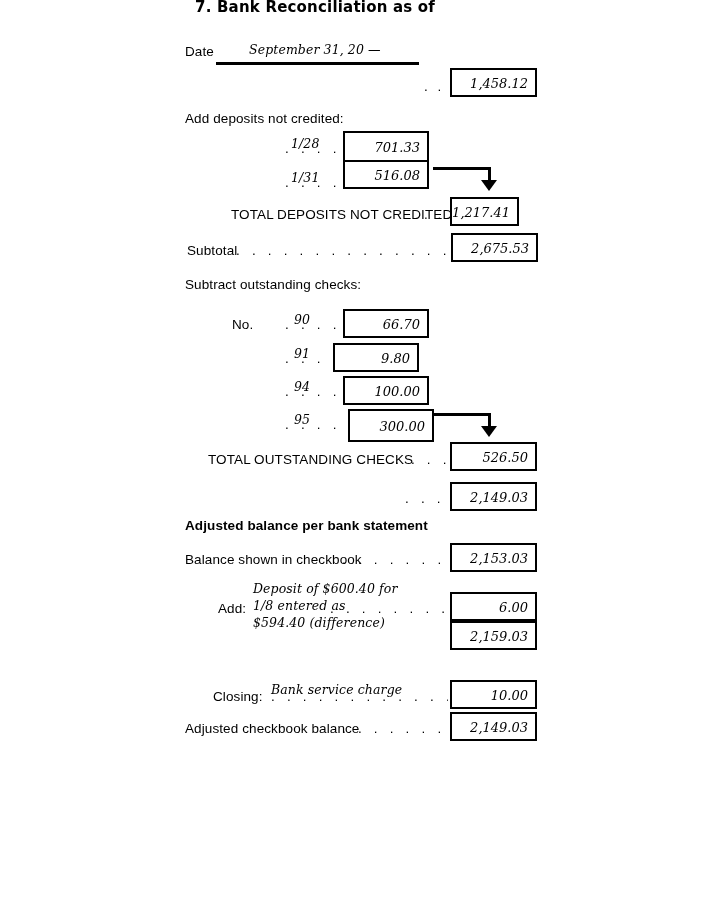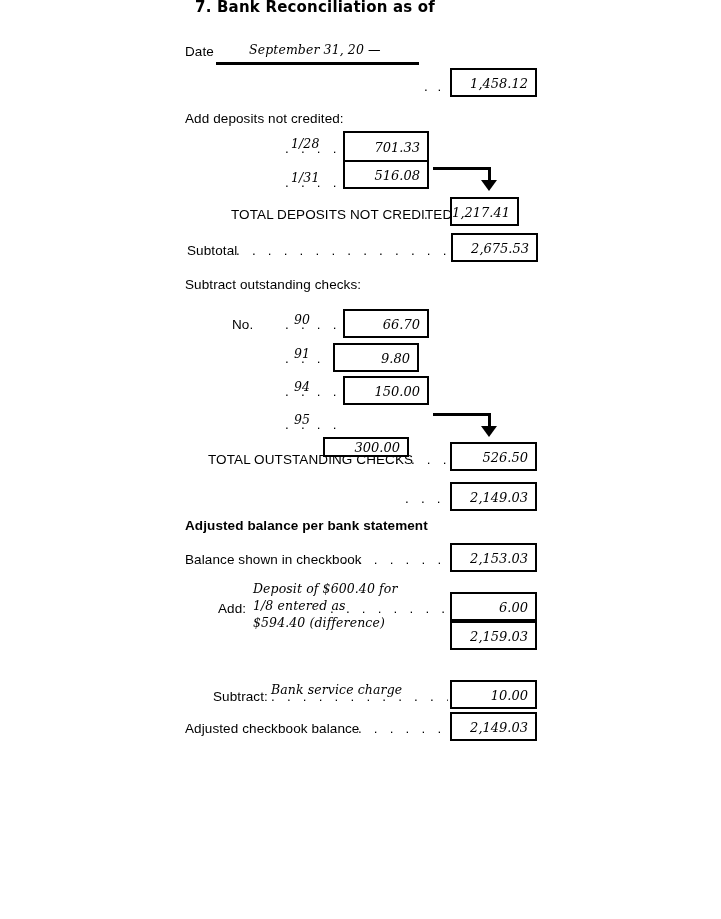--- a/index.html
+++ b/index.html
@@ -187,26 +187,26 @@
 
   <div class="hand" style="left:294px; top:346px;">91</div>
   <div class="leader" style="left:285px; top:351px; width:58px;">. . . . . .</div>
   <div class="box" style="left:333px; top:343px; width:86px; height:29px;">
     <span class="amt">9.80</span>
   </div>
 
   <div class="hand" style="left:294px; top:379px;">94</div>
   <div class="leader" style="left:285px; top:384px; width:58px;">. . . . . .</div>
   <div class="box" style="left:343px; top:376px; width:86px; height:29px;">
-    <span class="amt">150.00</span>
+    <span class="amt">100.00</span>
   </div>
 
   <div class="hand" style="left:294px; top:412px;">95</div>
   <div class="leader" style="left:285px; top:417px; width:58px;">. . . . . .</div>
-  <div class="box" style="left:323px; top:409px; width:86px; height:20px;margin-top:28px;">
+  <div class="box" style="left:348px; top:409px; width:86px; height:33px;">
     <span class="amt">300.00</span>
   </div>
 
   <div class="arrow-h" style="left:433px; top:413px; width:57px;"></div>
   <div class="arrow-v" style="left:488px; top:413px; height:15px;"></div>
   <div class="arrow-head" style="left:481px; top:426px;"></div>
 
   <div class="lbl" style="left:208px; top:452px;">TOTAL OUTSTANDING CHECKS</div>
   <div class="leader" style="left:395px; top:452px; width:53px;">. . . . .</div>
   <div class="box" style="left:450px; top:442px; width:87px; height:29px;">
@@ -230,21 +230,21 @@
   <div class="hand" style="left:253px; top:598px;">1/8 entered as</div>
   <div class="hand" style="left:253px; top:615px;">$594.40 (difference)</div>
   <div class="leader" style="left:330px; top:601px; width:118px;">. . . . . . . . . .</div>
   <div class="box" style="left:450px; top:592px; width:87px; height:29px;">
     <span class="amt">6.00</span>
   </div>
   <div class="box" style="left:450px; top:621px; width:87px; height:29px;">
     <span class="amt">2,159.03</span>
   </div>
 
-  <div class="lbl" style="left:213px; top:689px;">Subtract:</div>
+  <div class="lbl" style="left:213px; top:689px;">Closing:</div>
   <div class="hand" style="left:271px; top:682px;">Bank service charge</div>
   <div class="leader" style="left:271px; top:689px; width:177px;">. . . . . . . . . . . . . .</div>
   <div class="box" style="left:450px; top:680px; width:87px; height:29px;">
     <span class="amt">10.00</span>
   </div>
 
   <div class="lbl" style="left:185px; top:721px;">Adjusted checkbook balance</div>
   <div class="leader" style="left:342px; top:721px; width:106px;">. . . . . . . . .</div>
   <div class="box" style="left:450px; top:712px; width:87px; height:29px;">
     <span class="amt">2,149.03</span>

